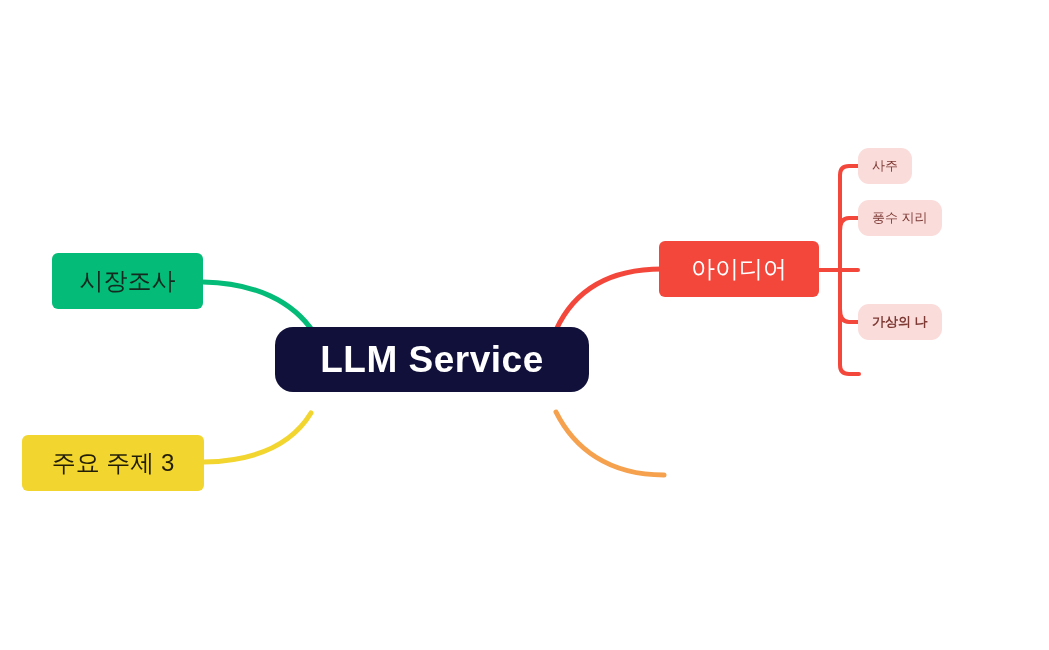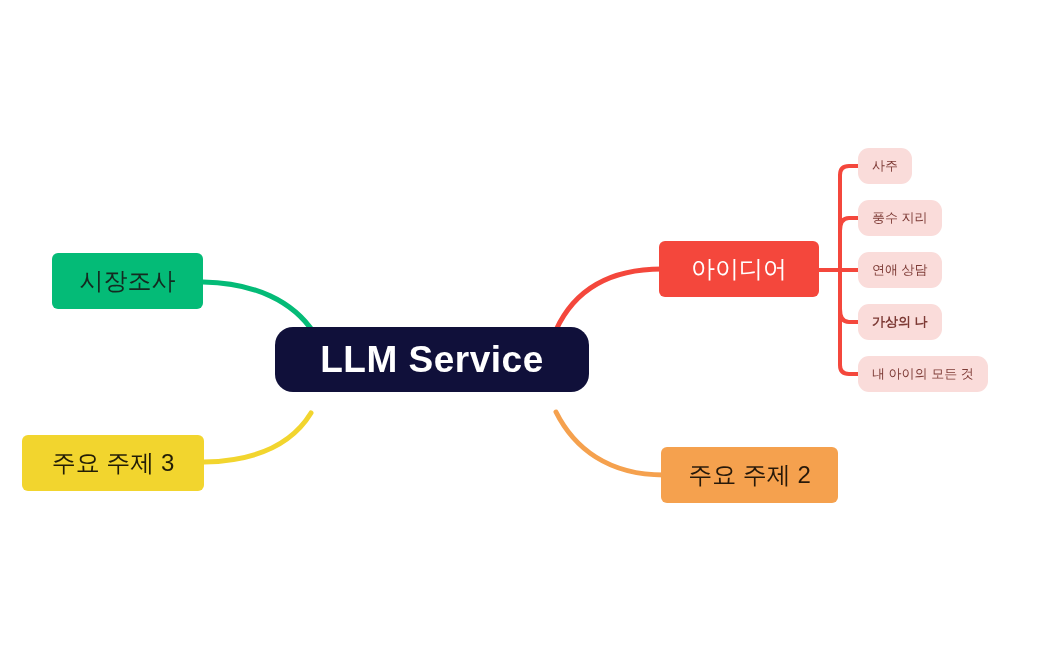--- a/index.html
+++ b/index.html
@@ -97,33 +97,24 @@
   </div>
 
   <div class="node node-topic node-ideas">
     <span>아이디어</span>
   </div>
 
   <div class="node node-topic node-topic3">
     <span>주요 주제 3</span>
   </div>
 
-  <div class="node node-topic node-topic2">
-    <span>주요 주제 2</span>
-  </div>
 
   <div class="node node-child child-0">
     <span>사주</span>
   </div>
   <div class="node node-child child-1">
     <span>풍수 지리</span>
   </div>
-  <div class="node node-child child-2">
-    <span>연애 상담</span>
-  </div>
   <div class="node node-child child-3">
     <span>가상의 나</span>
-  </div>
-  <div class="node node-child child-4">
-    <span>내 아이의 모든 것</span>
   </div>
 
 </div>
 
 </body></html>

